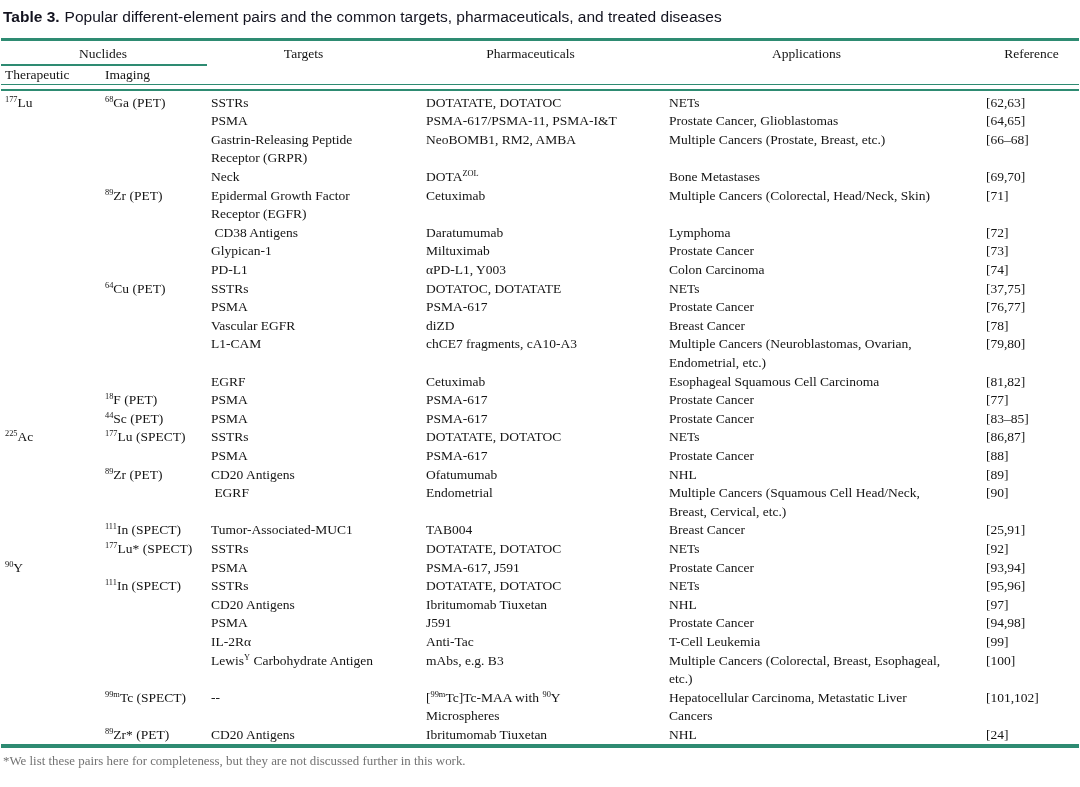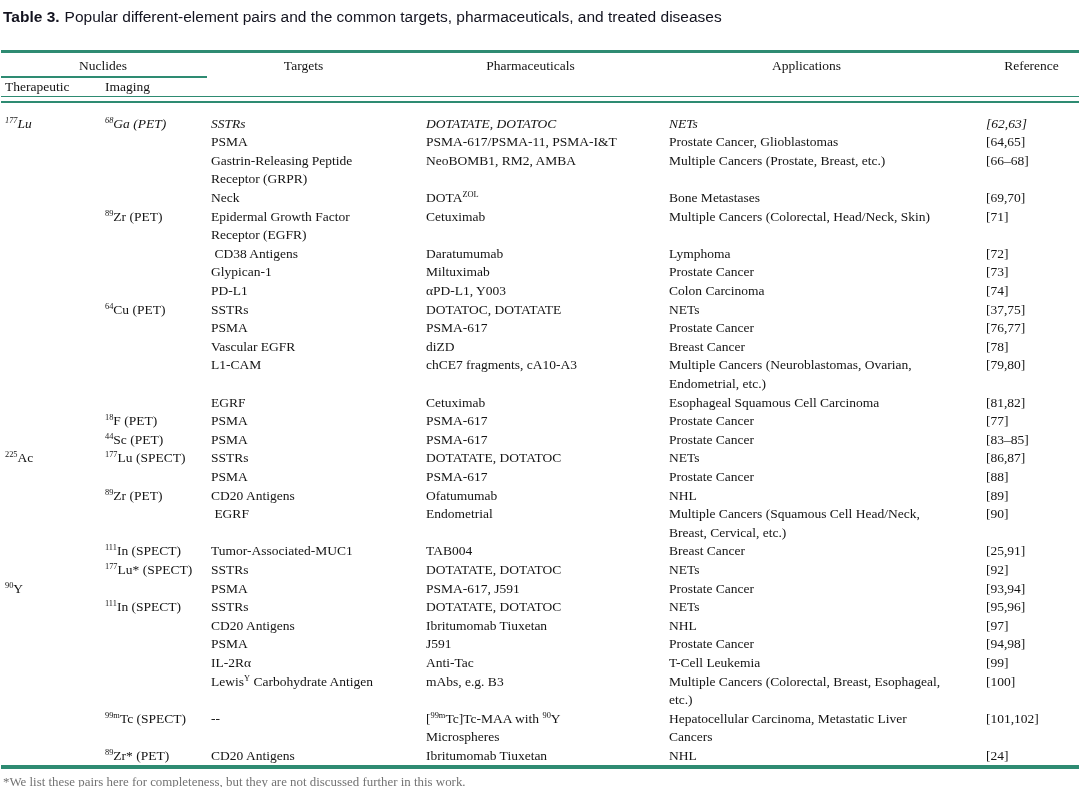--- a/index.html
+++ b/index.html
@@ -7,39 +7,39 @@
   html, body { margin: 0; padding: 0; }
   body {
     width: 1080px; height: 787px; background: #ffffff; overflow: hidden;
     font-family: "Liberation Serif", serif; color: #141414;
   }
   .page { padding: 7px 1px 0 1px; }
 
   .caption {
     font-family: "Liberation Sans", sans-serif;
     font-size: 15.5px; line-height: 19px; color: #13131f;
-    padding: 0 2px 24px 2px;
+    padding: 0 2px 12px 2px;
   }
   .cap-label { font-weight: bold; margin-right: 5px; }
 
   table.data {
     width: 1078px; border-collapse: collapse; table-layout: fixed;
     font-size: 13.5px; color: #141414;
     border-top: 3px solid var(--rule);
     border-bottom: 4px solid var(--rule);
   }
   th, td {
     vertical-align: top; text-align: left; font-weight: normal;
     padding: 0 6px 0 4px; line-height: 18.6px;
   }
   tr.h1 th { padding-top: 4px; text-align: center; }
   th.nuclides { border-bottom: 2px solid var(--rule); }
   tr.h2 th { border-bottom: 1px solid var(--rule); }
   tr.spacer td { height: 5px; padding: 0; border-bottom: 2px solid var(--rule); }
-  tbody tr:first-child td { padding-top: 12px; font-style: italic; }
+  tbody tr:first-child td { padding-top: 3px; }
 
   .c-target  { padding-right: 26px; }
   .c-pharma  { padding-right: 30px; }
   .c-app     { padding-right: 38px; }
   .c-ref     { padding-right: 2px; margin-top: 10px; }
   .c-imaging { padding-right: 4px; }
 
   sup { font-size: 0.62em; line-height: 0; vertical-align: super; }
 
   .footnote {

